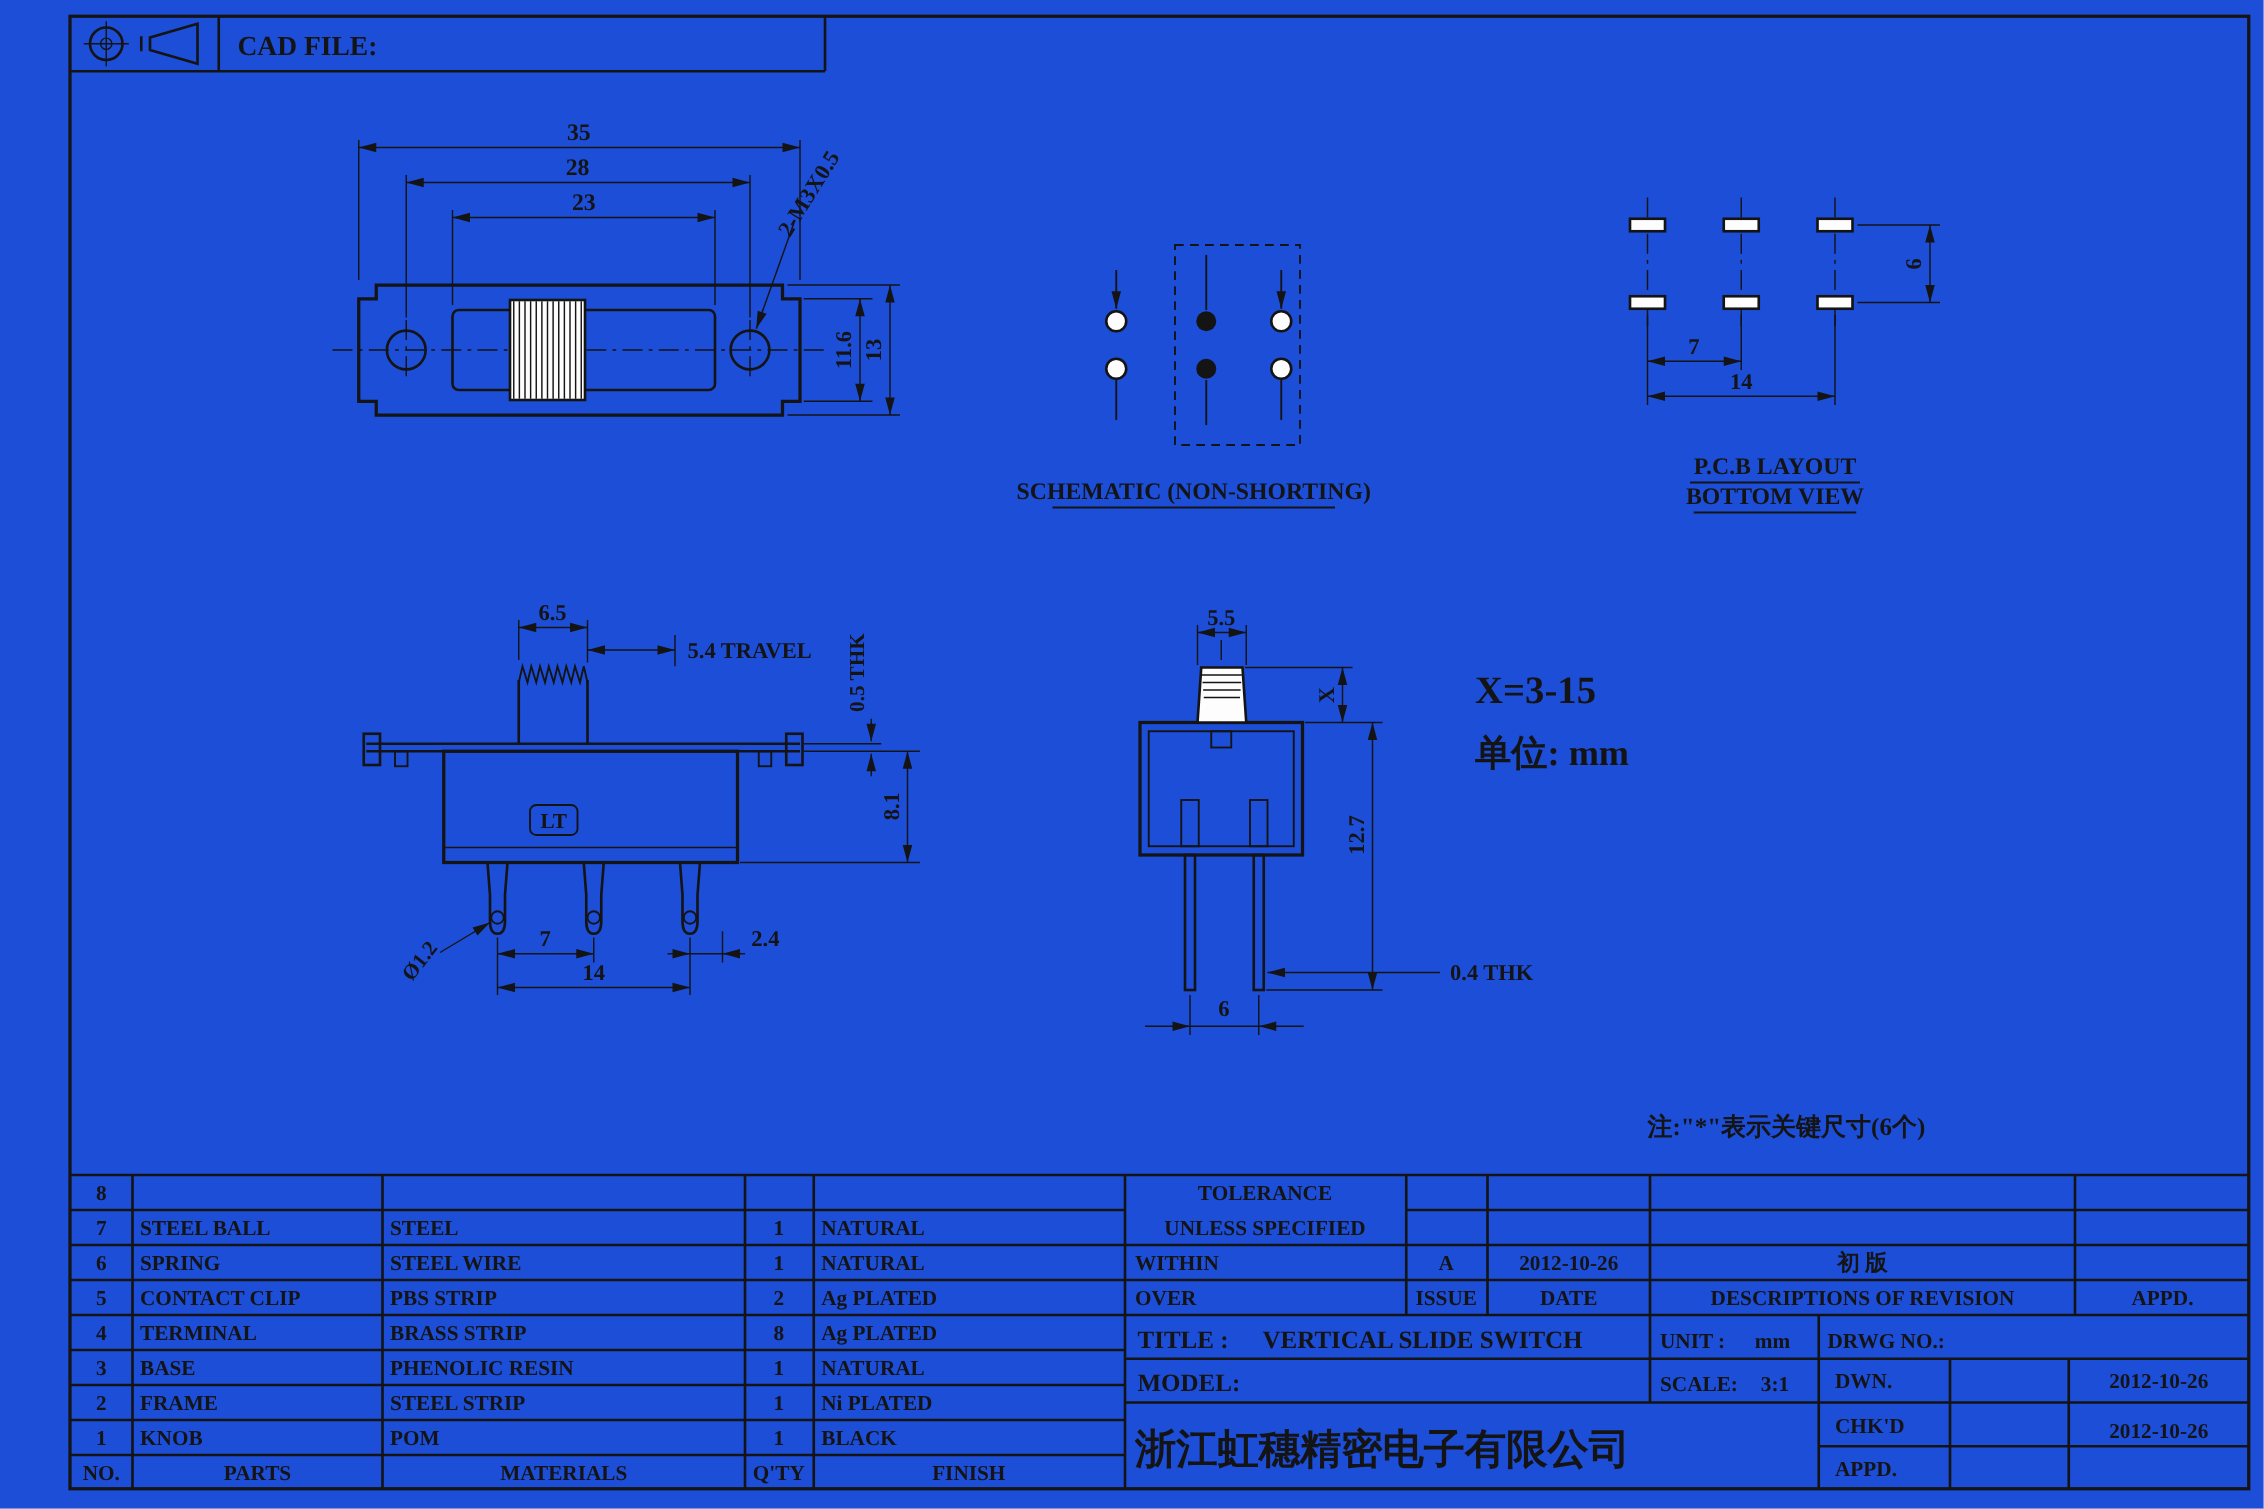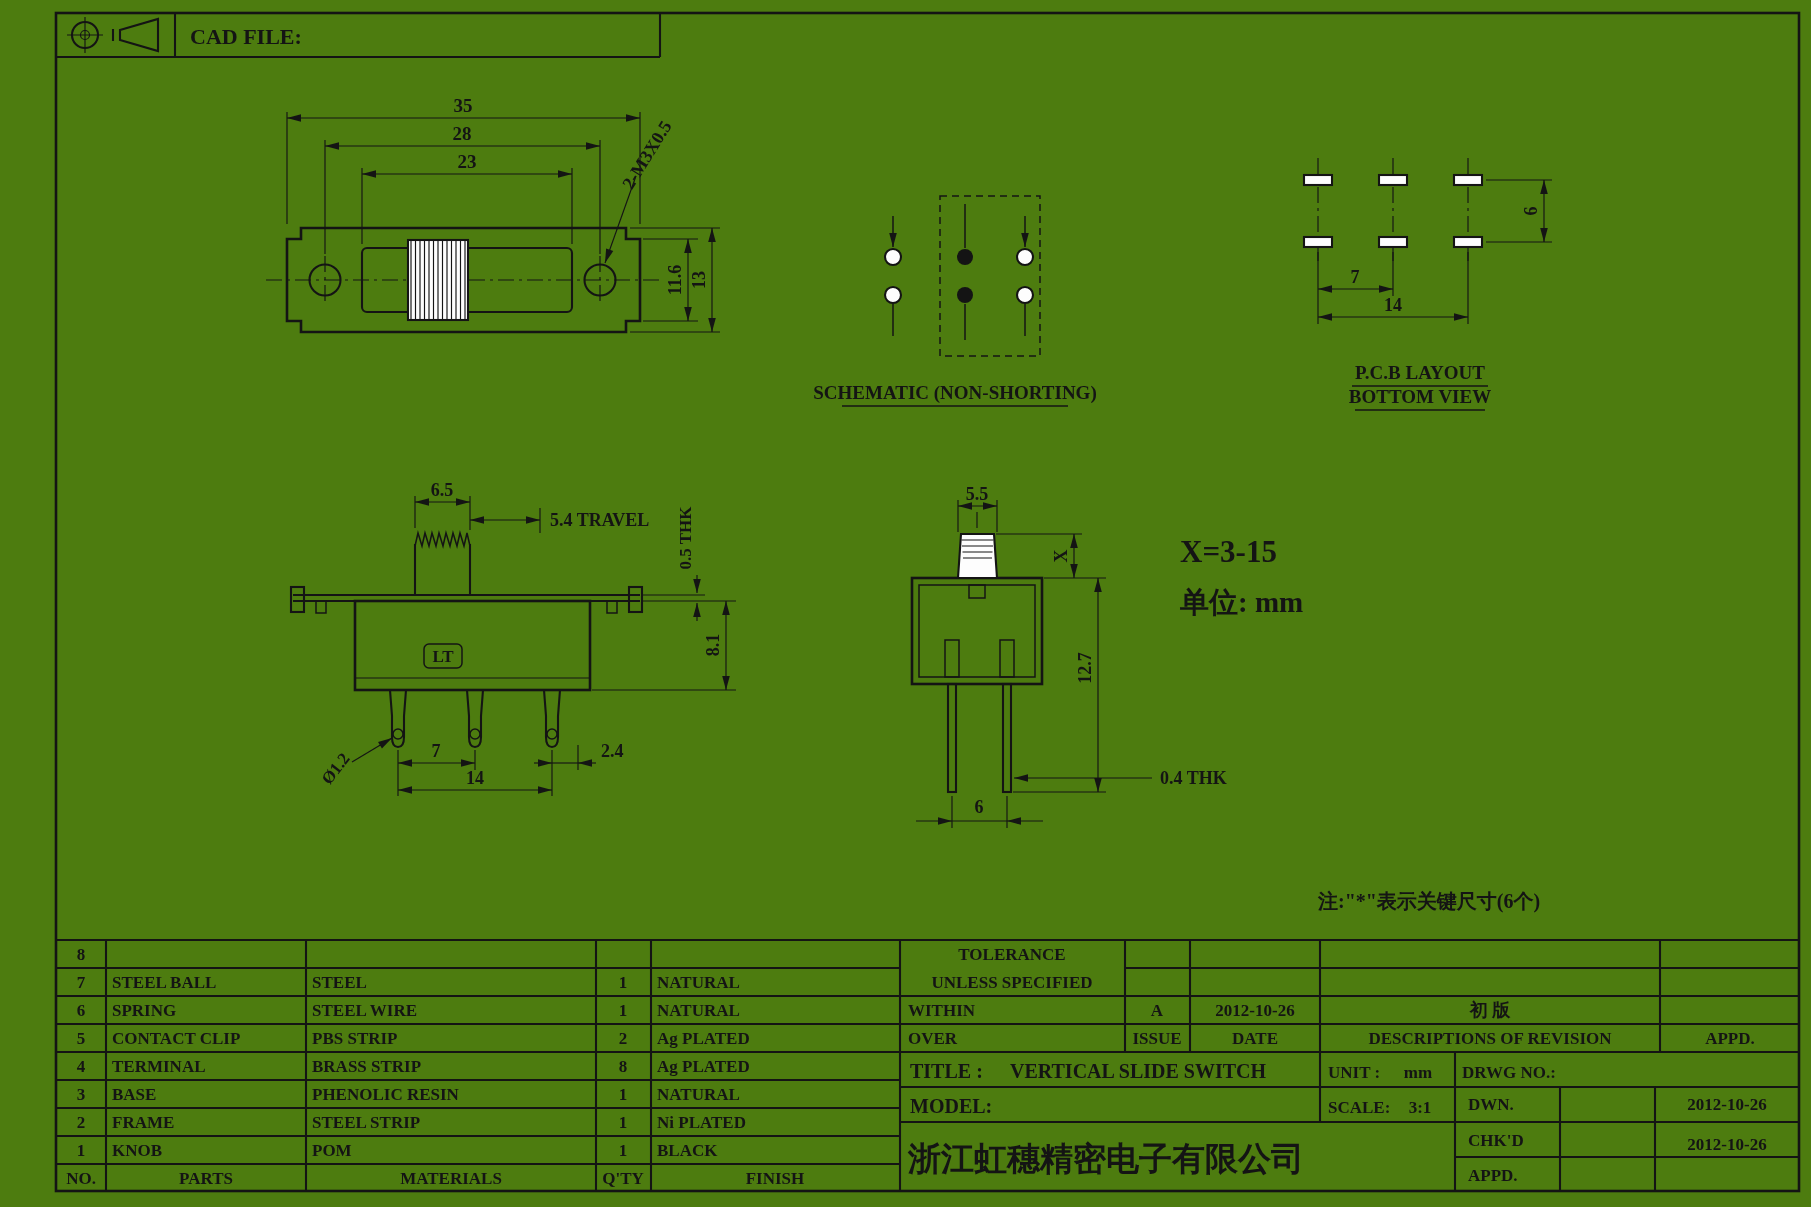--- a/index.html
+++ b/index.html
@@ -1,16 +1,16 @@
 <!DOCTYPE html>
 <html><head>
 <meta charset="utf-8">
 <style>
   html,body{margin:0;padding:0;background:#ffffff;}
-  .sheet{position:relative;width:1811px;height:1207px;background:#4d7c0f;overflow:hidden;
+  .sheet{position:relative;width:1811px;height:1207px;background:#1d4ed8;overflow:hidden;
          font-family:"Liberation Serif","DejaVu Serif",serif;}
   svg{position:absolute;left:0;top:0;}
   svg text{fill:#141414;font-family:"Liberation Serif","DejaVu Serif",serif;font-weight:bold;}
   .ln{stroke:#141414;fill:none;}
   .w3{stroke-width:2.6;}
   .w2{stroke-width:2.1;}
   .w15{stroke-width:1.5;}
   .w1{stroke-width:1.15;}
   .cl{stroke-dasharray:16 5 3 5;}
   .dsh{stroke-dasharray:7 5;}

